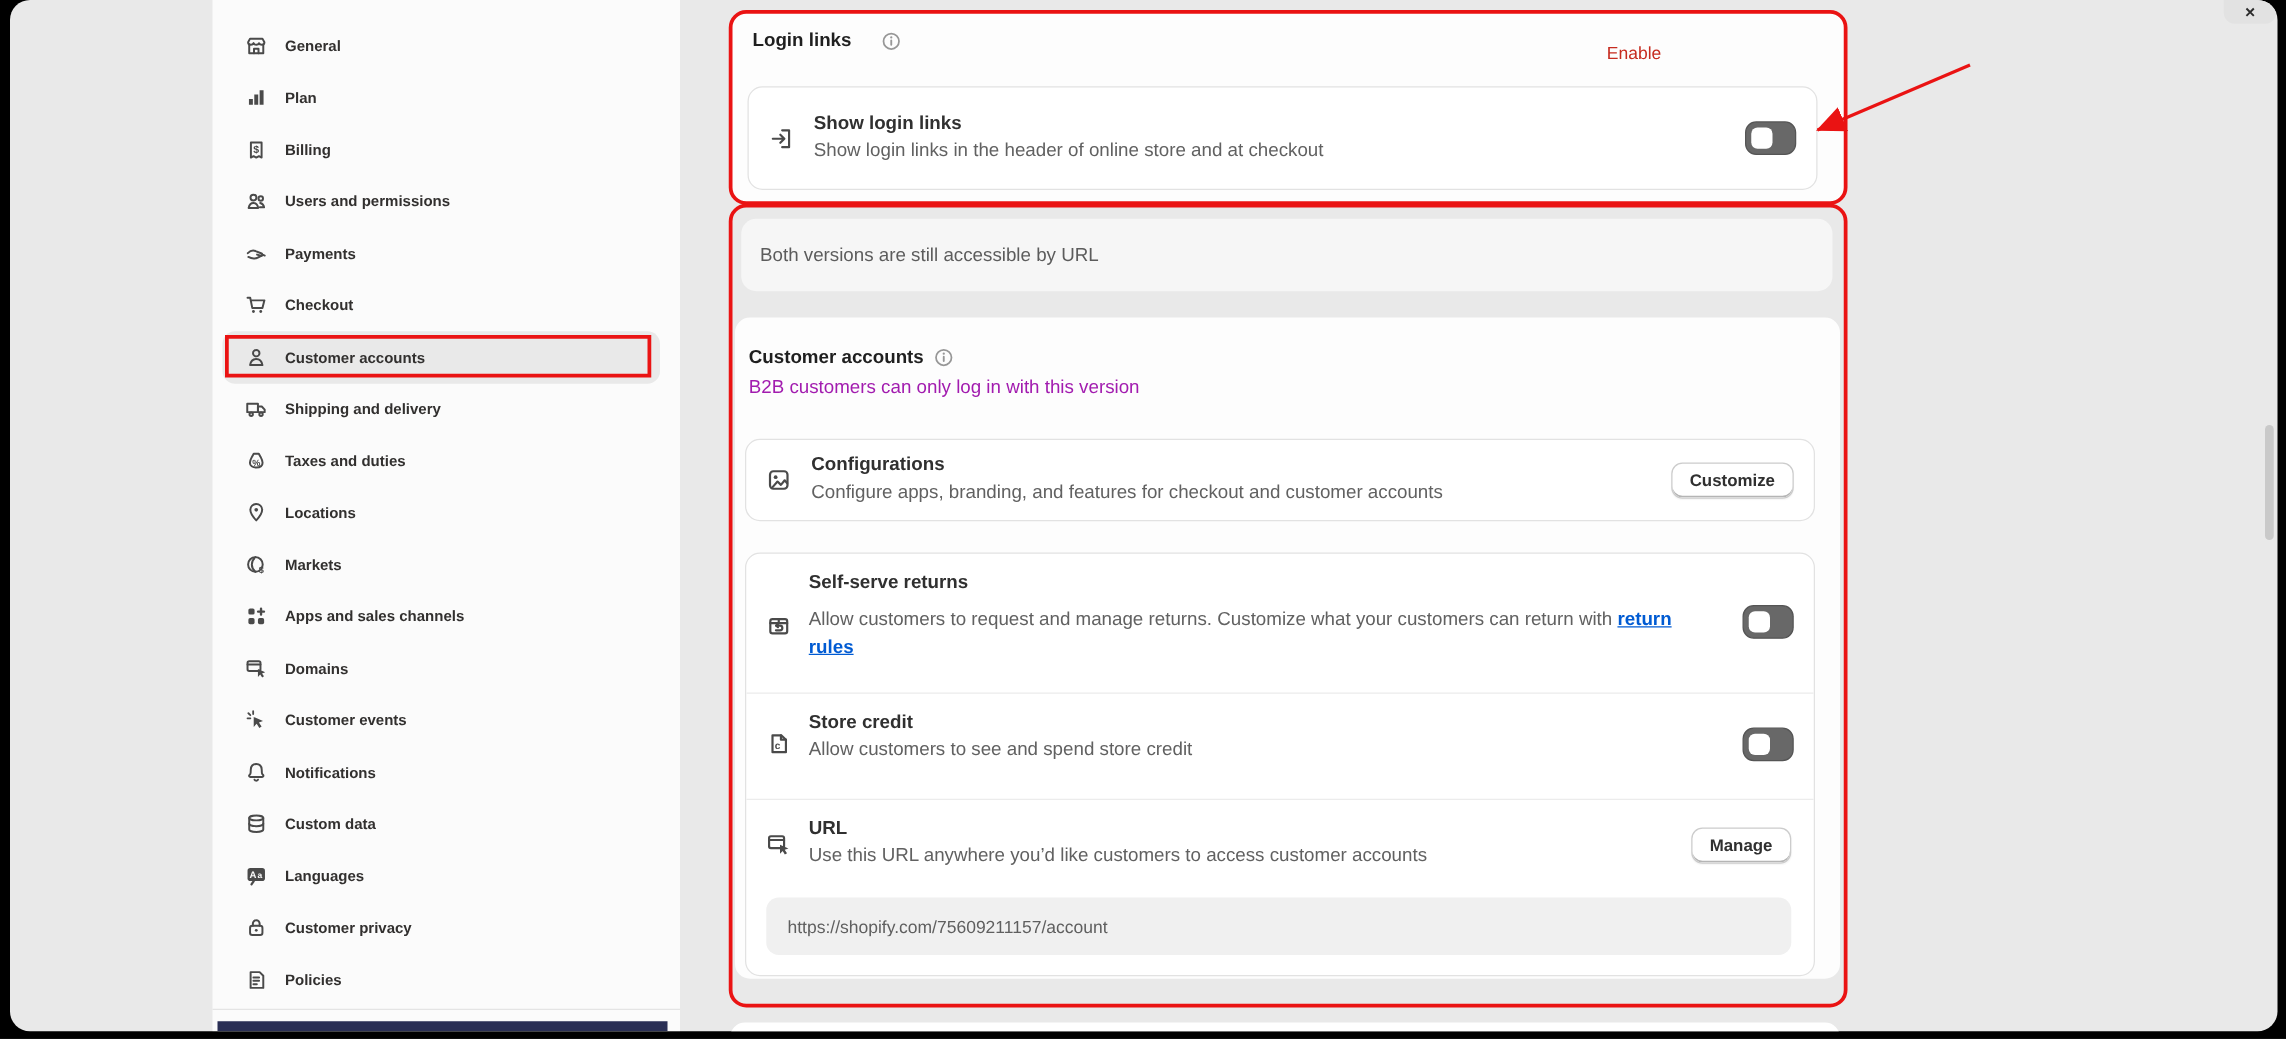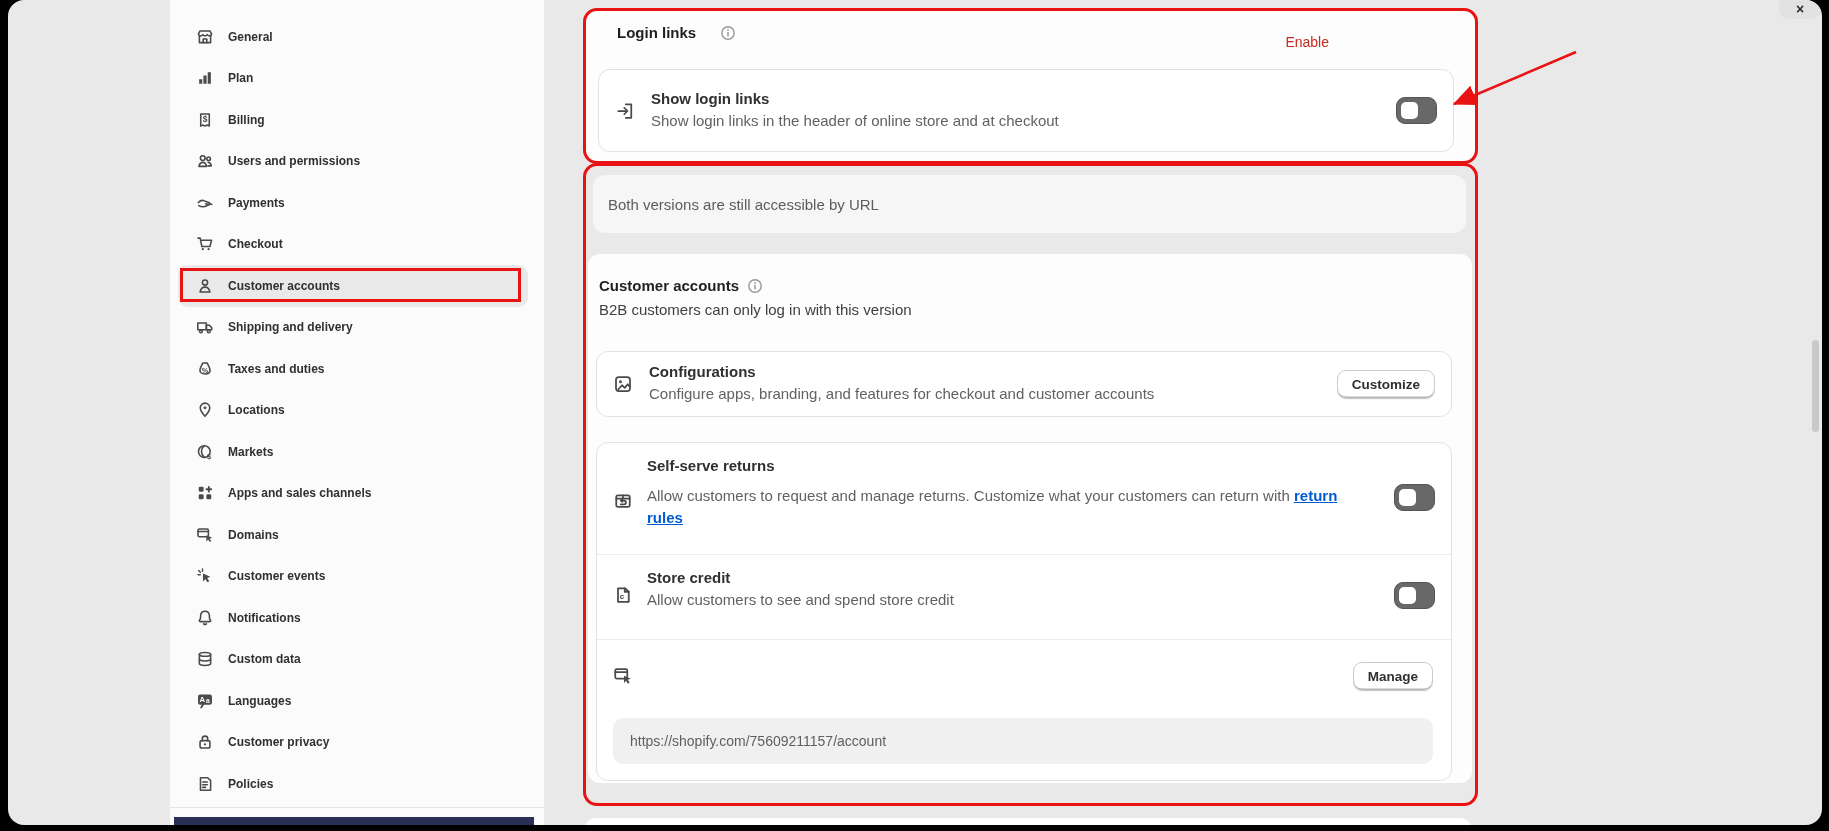--- a/index.html
+++ b/index.html
@@ -16,40 +16,40 @@
   .slabel{font-size:12px;font-weight:600;color:#32302f;white-space:nowrap;}
   .side-annot{position:absolute;left:2px;top:3px;width:341px;height:34px;border:3px solid var(--red);pointer-events:none;}
   .sidebar-divider{position:absolute;left:0;right:0;top:807px;height:1px;background:#e4e4e4;}
   .navy-bar{position:absolute;left:4px;right:10px;bottom:0;height:8px;background:#2a2f55;}
 
   
   :root{--red:#ea1313;}
   .content{position:absolute;left:575px;top:0;width:895px;height:100%;}
   .annotated{border:3px solid var(--red);border-radius:14px;}
   .section1{position:absolute;left:0;top:8px;width:895px;height:156px;background:#fdfdfd;}
-  .sec-head{position:absolute;left:31px;top:13px;display:flex;align-items:center;gap:24px;}
+  .sec-head{position:absolute;left:16px;top:13px;display:flex;align-items:center;gap:24px;}
   .sec-title{font-size:15px;font-weight:700;color:#1f1f1f;}
   .iicon{width:16px;height:16px;color:#979797;display:inline-flex;cursor:pointer;}
   .enable-label{position:absolute;right:146px;top:23px;font-size:14px;color:#c62b1f;}
   .row-card{display:flex;align-items:center;gap:16px;padding:0 16px;background:#fff;border:1px solid #e2e2e2;border-radius:12px;}
   .rc1{position:absolute;left:12px;top:58px;right:21px;height:83px;}
   .ricon{width:20px;height:20px;color:#4a4a4a;flex:none;display:inline-flex;}
   .row-title{font-size:15px;font-weight:600;color:#303030;}
   .row-desc{font-size:15px;color:#616161;margin-top:3px;line-height:1.45;}
   .link{color:#005bd3;font-weight:600;text-decoration:underline;cursor:pointer;}
   .toggle{width:41px;height:27px;border-radius:9px;background:#686868;border:1px solid #555;position:relative;cursor:pointer;flex:none;}
   .toggle .knob{position:absolute;left:4px;top:4px;width:17px;height:17px;border-radius:5px;background:#fff;}
   .ml-auto{margin-left:auto;}
   .btn{font-family:inherit;font-size:13.5px;font-weight:700;color:#303030;background:#fff;border:1px solid #ccc;border-radius:9px;padding:6px 14px;cursor:pointer;box-shadow:inset 0 -1.5px 0 #b5b5b5,0 1px 1px rgba(0,0,0,.04);}
 
   .section2{position:absolute;left:0;top:163px;width:895px;height:643px;}
   .banner{position:absolute;left:7px;top:9px;right:9px;height:58px;background:#f6f6f6;border-radius:12px;display:flex;align-items:center;padding:0 15px;font-size:15px;color:#5c5c5c;text-align:center;}
   .card2{position:absolute;left:2px;top:88px;right:3px;height:529px;background:#fdfdfd;border-radius:12px;}
   .ca-head{position:absolute;left:11px;top:23px;display:flex;align-items:center;gap:8px;}
-  .ca-sub{position:absolute;left:11px;top:47px;font-size:15px;color:#404040;text-align:center;}
+  .ca-sub{position:absolute;left:11px;top:47px;font-size:15px;color:#a21caf;text-align:center;}
   .config-card{position:absolute;left:8px;top:97px;right:20px;height:66px;}
   .group-card{position:absolute;left:8px;top:188px;right:20px;height:339px;background:#fff;border:1px solid #e2e2e2;border-radius:12px;overflow:hidden;}
   .grow{position:relative;display:flex;align-items:flex-start;gap:14px;padding:14px 16px 0 16px;}
   .gr1{height:111px;}
   .gr2{height:85px;border-top:1px solid #ececec;}
   .gr3{height:136px;border-top:1px solid #ececec;}
   .gr1 .ricon{margin-top:34px;}
   .gr2 .ricon{margin-top:16px;}
   .gr3 .ricon{margin-top:12px;}
   .gr1 .row-desc{max-width:720px;margin-top:11px;}
@@ -372,20 +372,24 @@
           </div>
 
           <div class="grow gr3">
             <span class="ricon">
                 <svg viewBox="0 0 16 16" fill="none" stroke="currentColor" stroke-width="1.4" stroke-linecap="round" stroke-linejoin="round">
                   <rect x="1.8" y="2.4" width="9.6" height="7.6" rx="1.2"></rect>
                   <path d="M1.8 4.8h9.6"></path>
                   <path fill="currentColor" stroke="none" d="M8.8 7.8l5.4 2.4-2.4.8 1.5 2.2-1.4.9-1.4-2.3-1.7 1.8z"></path>
                 </svg>
               </span>
+            <div>
+              <div class="row-title">URL</div>
+              <div class="row-desc">Use this URL anywhere you’d like customers to access customer accounts</div>
+            </div>
             <button class="btn">Manage</button>
             <input class="url-input" readonly="" value="https://shopify.com/75609211157/account" style="">
           </div>
 
         </div>
       </div>
     </section>
 
     <div class="peek"></div>
   </main>

